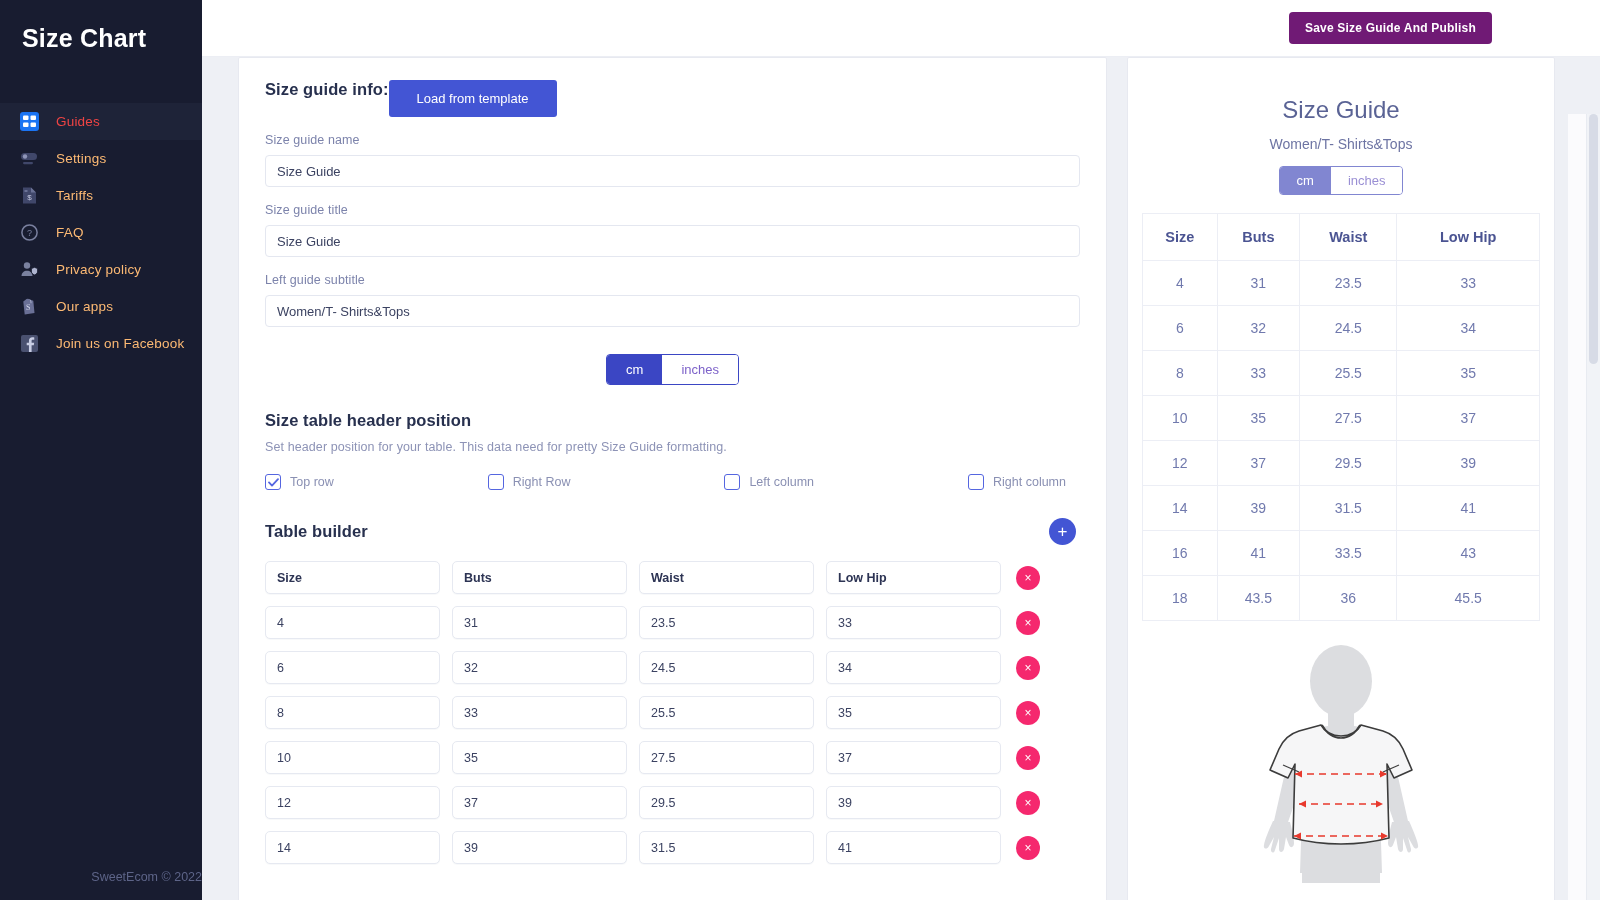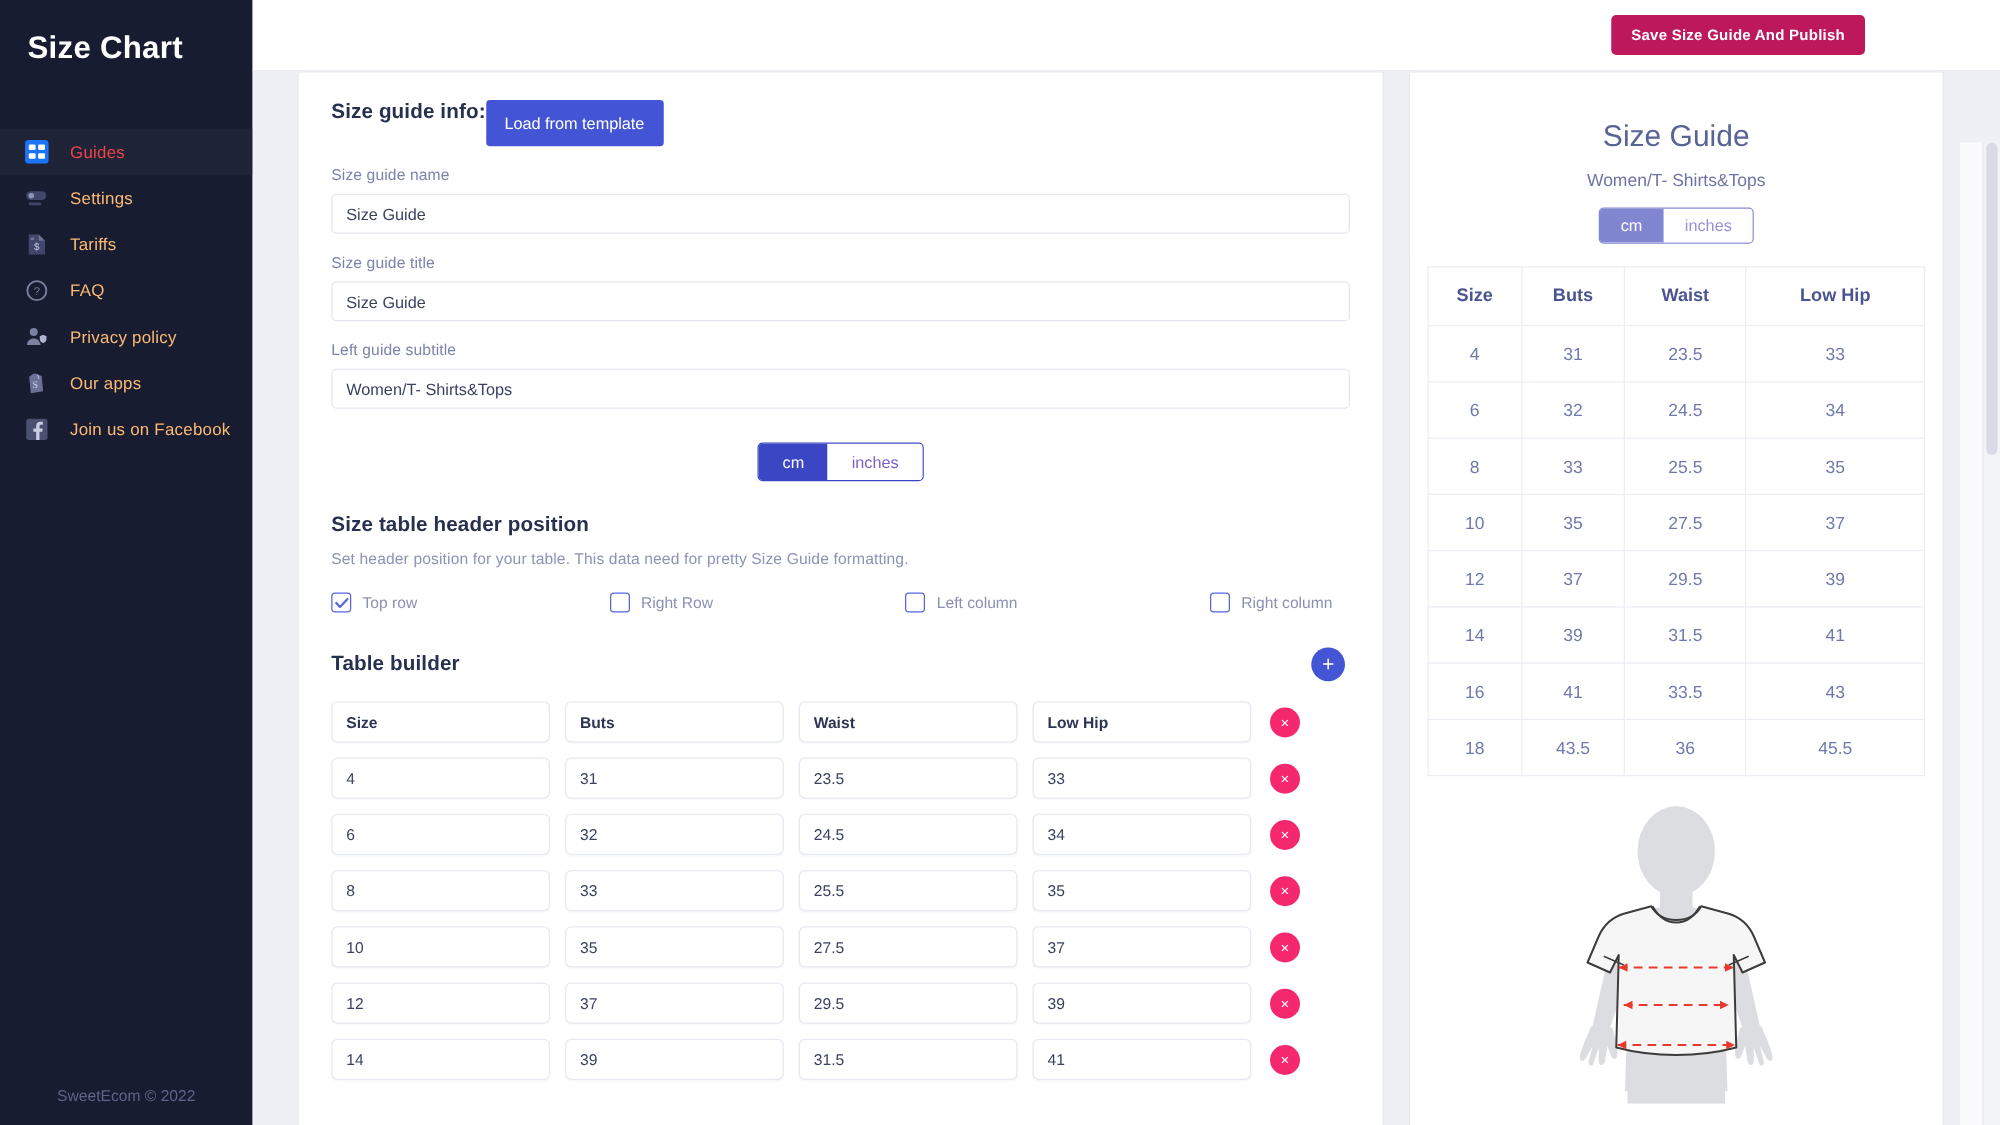--- a/index.html
+++ b/index.html
@@ -43,42 +43,42 @@
   }
   .nav-ico svg { display: block; }
   .nav-label {
     font-size: 13.5px;
     color: #fdba74;
     letter-spacing: .2px;
   }
   .nav-item.active .nav-label { color: #ef4444; }
   .side-footer {
     position: absolute; bottom: 16px; left: 0; width: 202px;
-    text-align: center;
+    text-align: right;
     color: #5d6488;
     font-size: 12.5px;
   }
 
   
   .main {
     flex: 1;
     height: 900px;
     display: flex; flex-direction: column;
     position: relative;
     overflow: hidden;
   }
   .topbar {
     height: 57px; min-height: 57px;
     background: #ffffff;
     display: flex; align-items: center; justify-content: flex-end;
     padding-right: 108px;
     border-bottom: 1px solid #eceef4;
   }
   .btn-publish {
-    background: #be185d;
+    background: #701a75;
     color: #fff;
     border: none;
     border-radius: 4px;
     font-size: 12px;
     font-weight: bold;
     letter-spacing: .2px;
     padding: 9px 16px;
     cursor: pointer;
     font-family: "Liberation Sans", sans-serif;
   }
@@ -111,21 +111,21 @@
     font-weight: bold;
     color: #27304e;
     letter-spacing: .1px;
   }
   .btn-template {
     background: #4355d4;
     color: #fff;
     border: none;
     border-radius: 3px;
     font-size: 13px;
-    padding: 11px 15px;
+    padding: 11px 28px;
     cursor: pointer;
     font-family: "Liberation Sans", sans-serif;
   }
   .field { margin-top: 16px; }
   .field-label {
     font-size: 12.5px;
     color: #7c83ab;
     margin-bottom: 8px;
     letter-spacing: .1px;
   }

